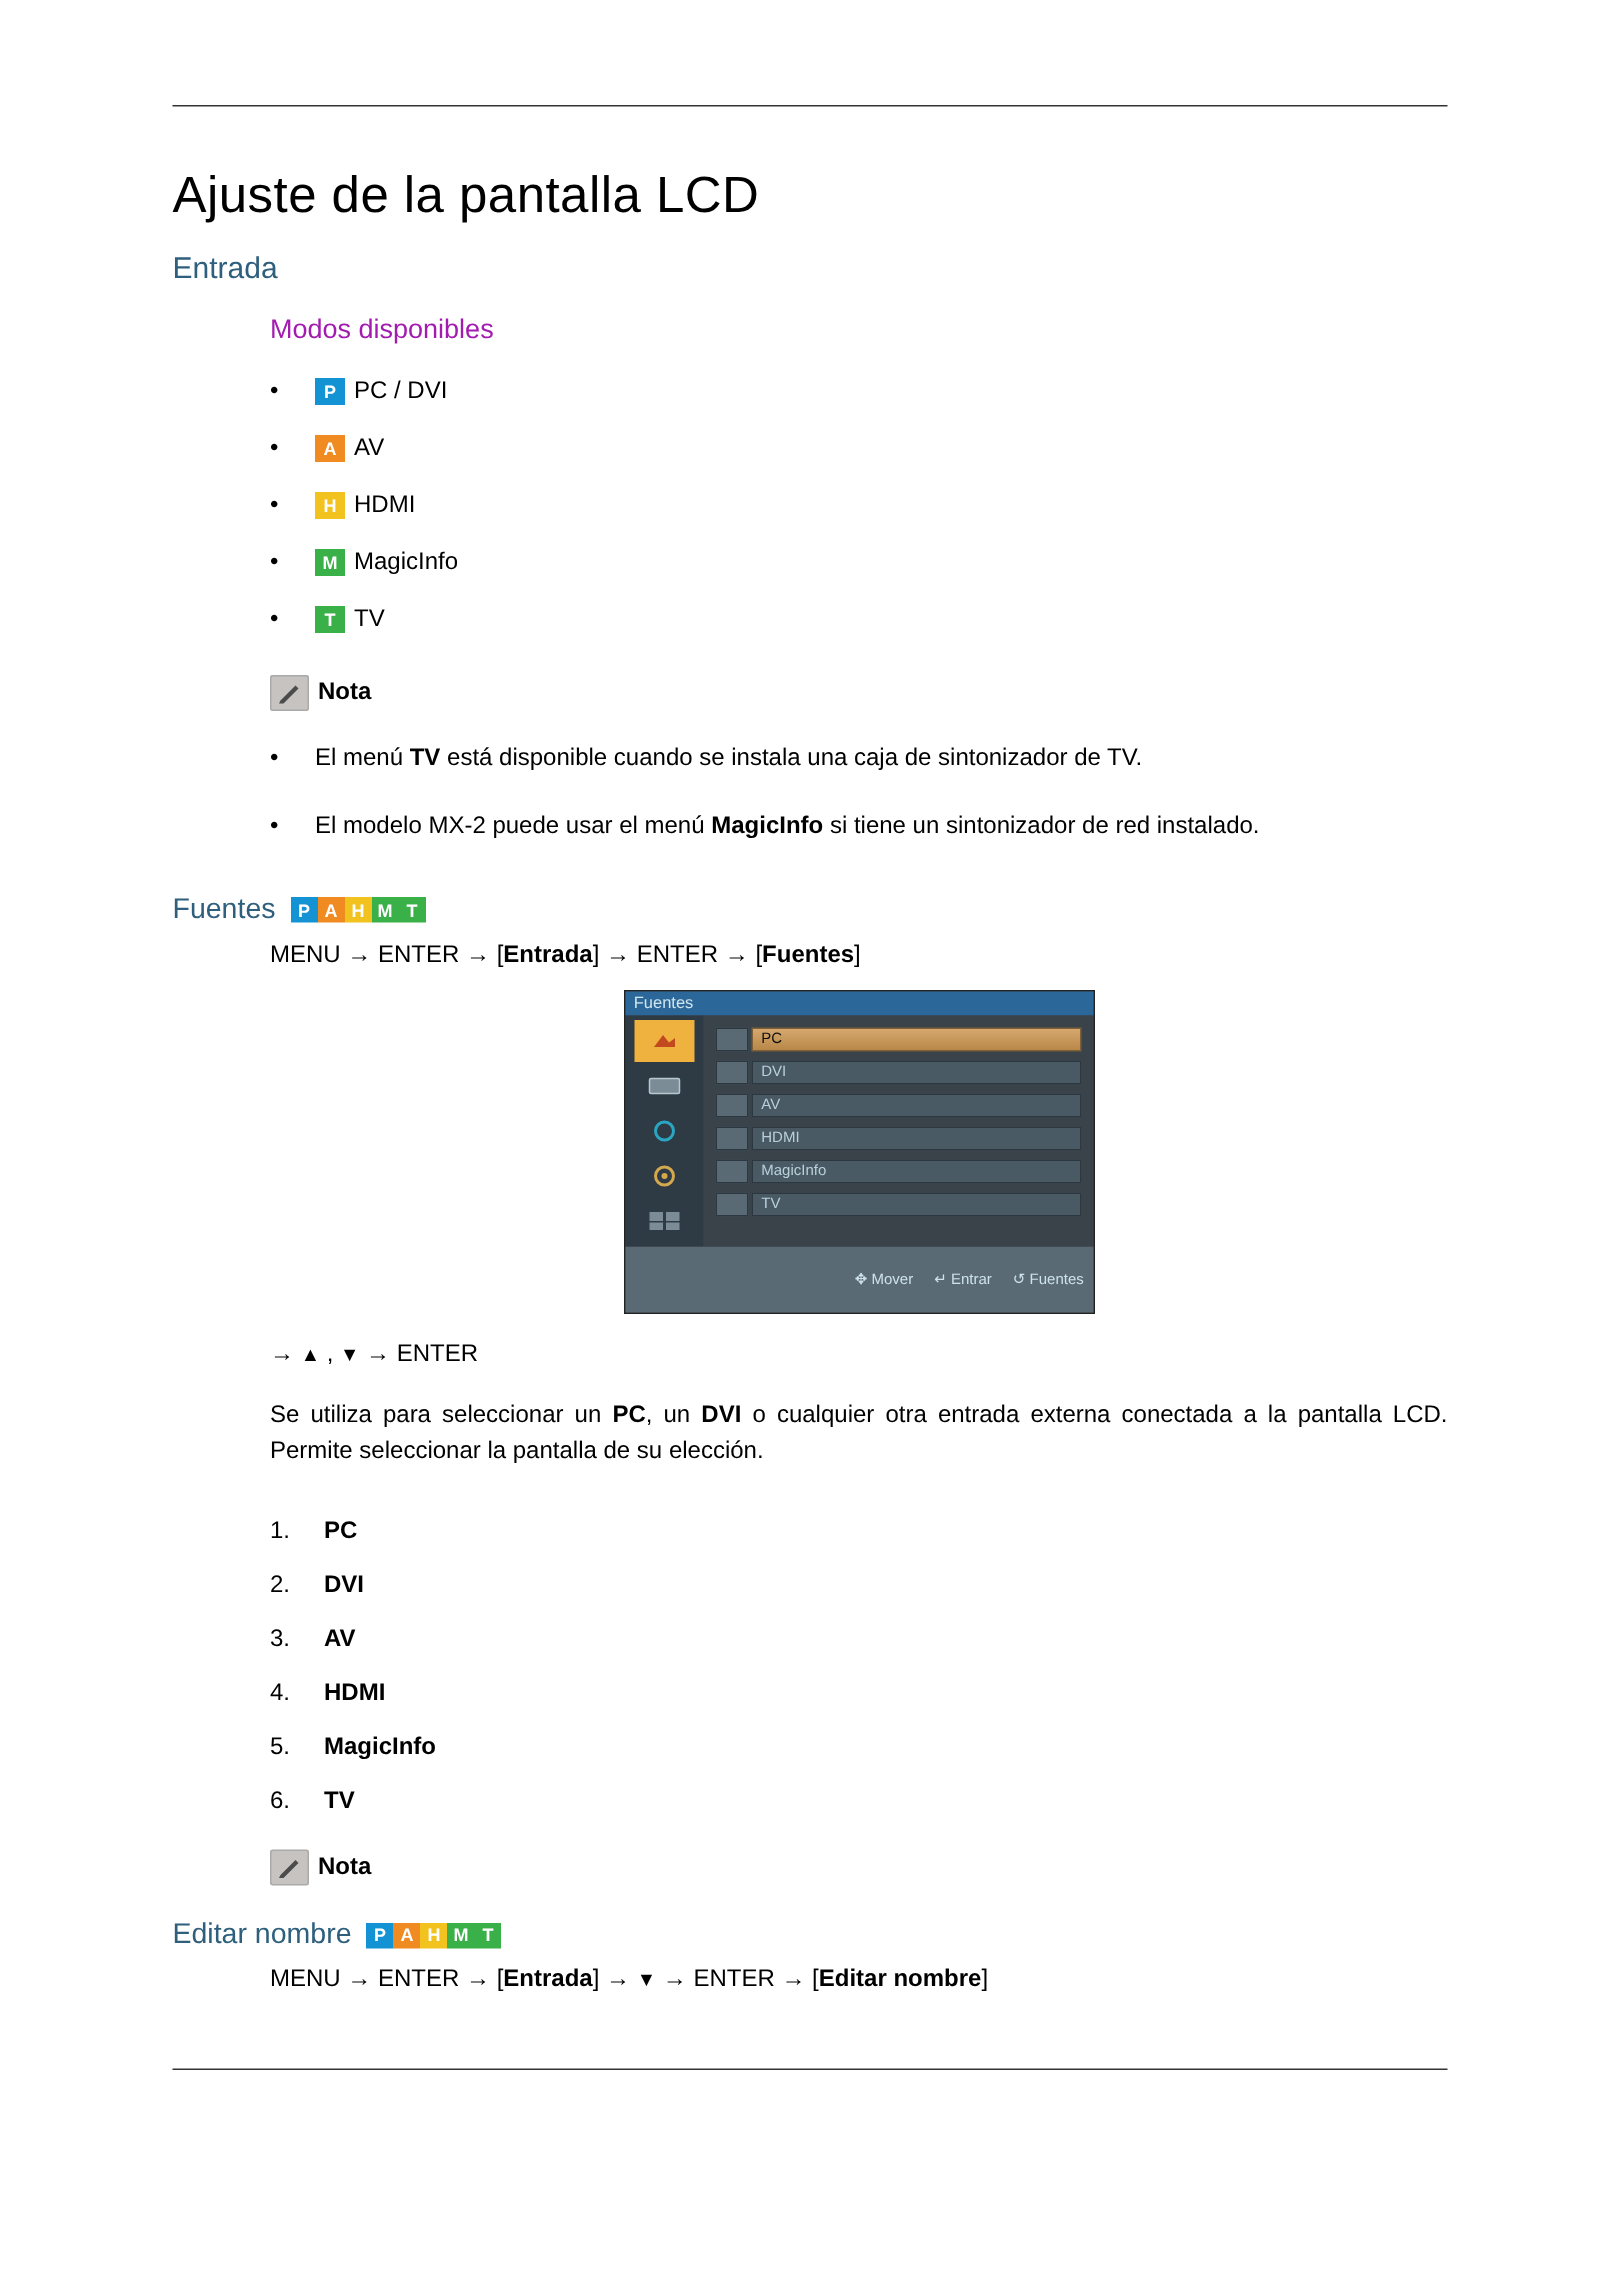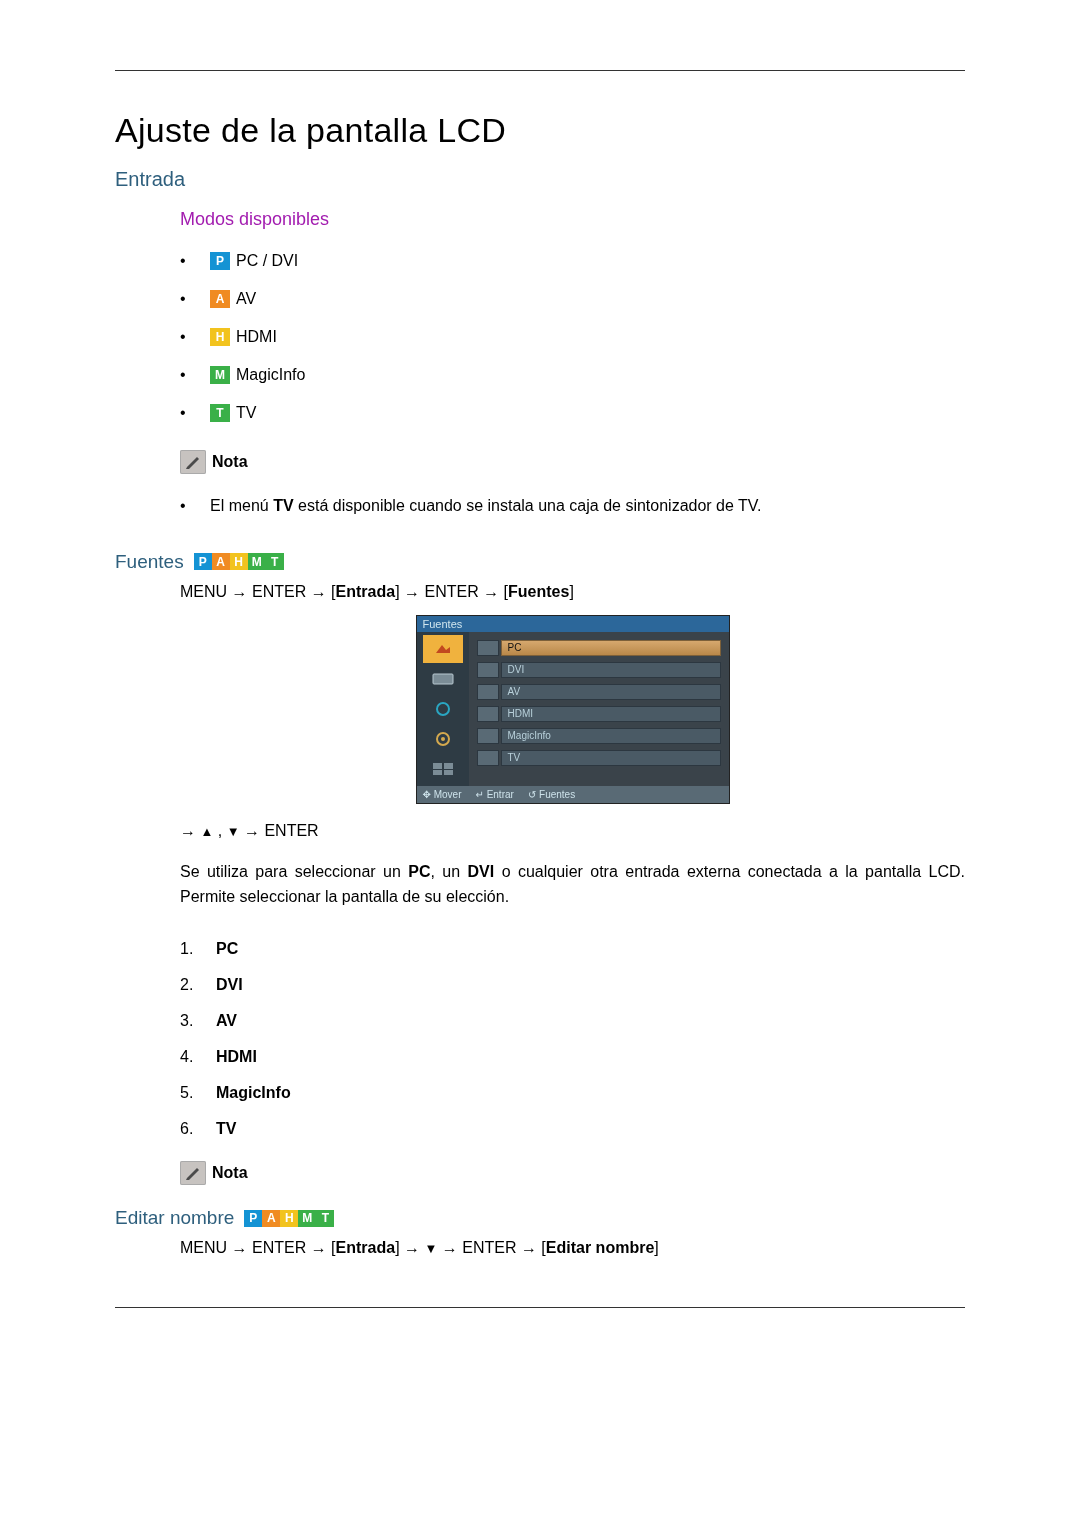--- a/index.html
+++ b/index.html
@@ -225,23 +225,23 @@
     border: 1px solid #2c3740;
     padding-left: 6px;
     font-size: 10px;
     color: #b8d0da;
     box-sizing: border-box;
   }
   .osd-footer {
     background: #596a75;
     color: #cde2ea;
     font-size: 10px;
-    padding: 3px 6px;
-    display: flex;
-    justify-content: flex-start;
+    padding: 16px 6px;
+    display: flex;
+    justify-content: flex-end;
     gap: 14px;
   }
   .nav-line {
     font-size: 16px;
     margin: 6px 0 20px 0;
   }
   .nav-tri {
     display: inline-block;
     font-size: 13px;
     vertical-align: 0;
@@ -316,20 +316,23 @@
         <svg width="18" height="18" viewBox="0 0 18 18">
           <path d="M3 14 L13 4 L15 6 L5 16 L2 16 Z" fill="#4b4b4b"></path>
         </svg>
       </span>
       <span class="note-label">Nota</span>
     </div>
 
     <ul class="note-bullets">
       <li>
           <span>El menú <span class="bold">TV</span> está disponible cuando se instala una caja de sintonizador de TV.</span>
+        </li>
+      <li>
+          <span>El modelo MX-2 puede usar el menú <span class="bold">MagicInfo</span> si tiene un sintonizador de red instalado.</span>
         </li>
     </ul>
   </div>
 
   <div class="section-row">
     <span class="section-title">Fuentes</span>
     <span class="badge-strip">
       <span class="mode-badge badge-P">P</span>
       <span class="mode-badge badge-A">A</span>
       <span class="mode-badge badge-H">H</span>

